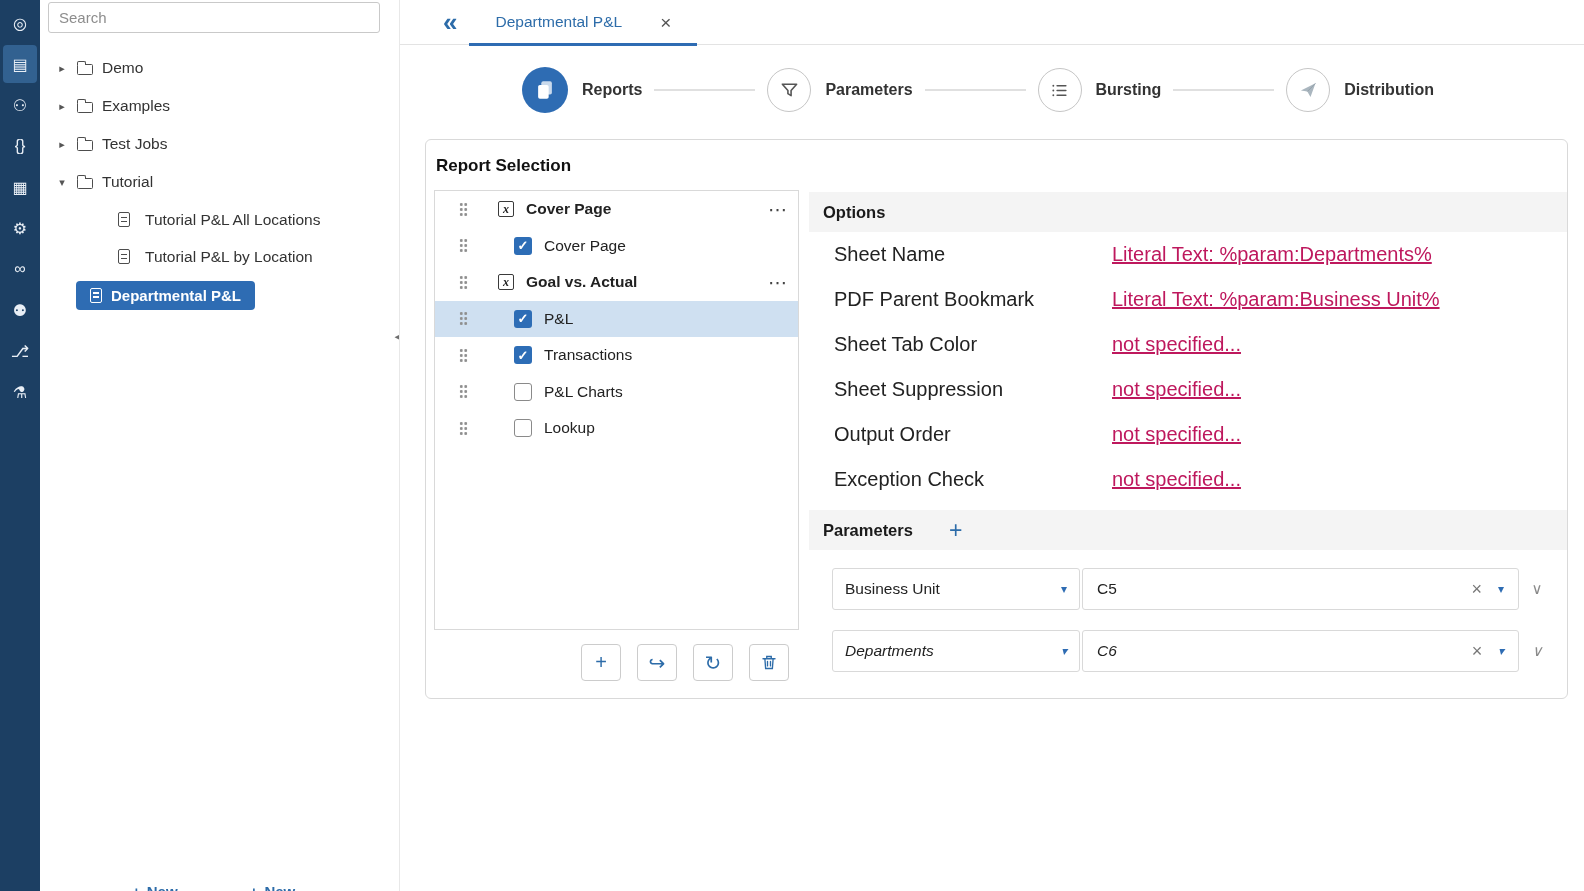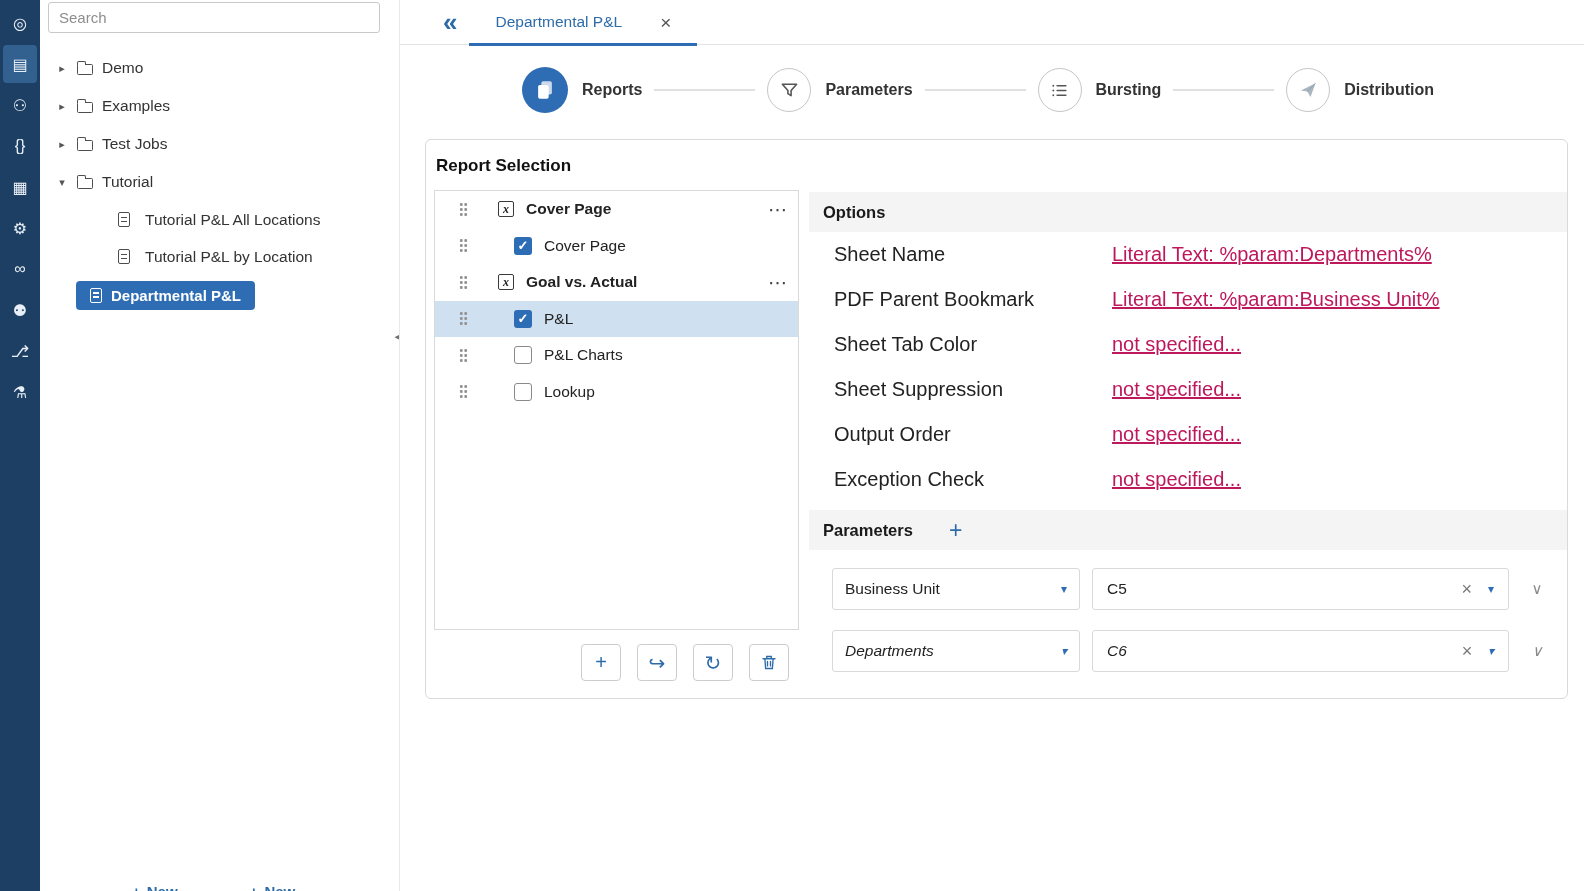--- a/index.html
+++ b/index.html
@@ -132,21 +132,21 @@
   .panel-right { flex:1; min-width:0; padding-top:52px; display:flex; flex-direction:column; }
   .section-band {
     height:40px; background:#f4f4f4; display:flex; align-items:center; gap:36px;
     padding-left:14px; font-size:16.5px; font-weight:bold; color:#1a1a1a; flex-shrink:0;
   }
   .band-plus { color:#2d6ca9; font-size:23px; font-weight:normal; cursor:pointer; line-height:1; }
   .opt-row { display:flex; align-items:center; height:45px; padding-left:25px; font-size:20px; }
   .opt-label { width:278px; color:#222; flex-shrink:0; }
   .opt-link { color:#be185d; text-decoration:underline; cursor:pointer; white-space:nowrap; overflow:hidden; }
   .params-band { margin-top:8px; }
-  .param-row { display:flex; align-items:center; height:54px; margin:12px 14px 0 23px; gap:12px; }
+  .param-row { display:flex; align-items:center; height:54px; margin:12px 14px 0 23px; gap:2px; }
   .param-row + .param-row { margin-top:8px;font-style:italic; }
   .param-select {
     width:248px; height:42px; border:1px solid #d9d9d9; border-radius:3px;
     display:flex; align-items:center; padding:0 12px; font-size:15.5px; color:#222; cursor:pointer;
   }
   .select-arrow { margin-left:auto; color:#2e6cb3; font-size:12px; }
   .param-value {
     flex:1; height:42px; border:1px solid #d9d9d9; border-radius:3px; min-width:0;
     display:flex; align-items:center; padding:0 14px; font-size:15.5px; color:#222; gap:16px;
   }
@@ -304,20 +304,25 @@
           <span class="parent-label">Goal vs. Actual</span>
           <span class="menu-dots">⋯</span>
         </div>
 
         <div class="rrow selected">
           <span class="drag-handle"></span>
           <span class="checkbox checked"></span>
           <span class="child-label">P&amp;L</span>
         </div>
 
+        <div class="rrow">
+          <span class="drag-handle"></span>
+          <span class="checkbox checked"></span>
+          <span class="child-label">Transactions</span>
+        </div>
 
 
         <div class="rrow">
           <span class="drag-handle"></span>
           <span class="checkbox unchecked"></span>
           <span class="child-label">P&amp;L Charts</span>
         </div>
 
         <div class="rrow">
           <span class="drag-handle"></span>

